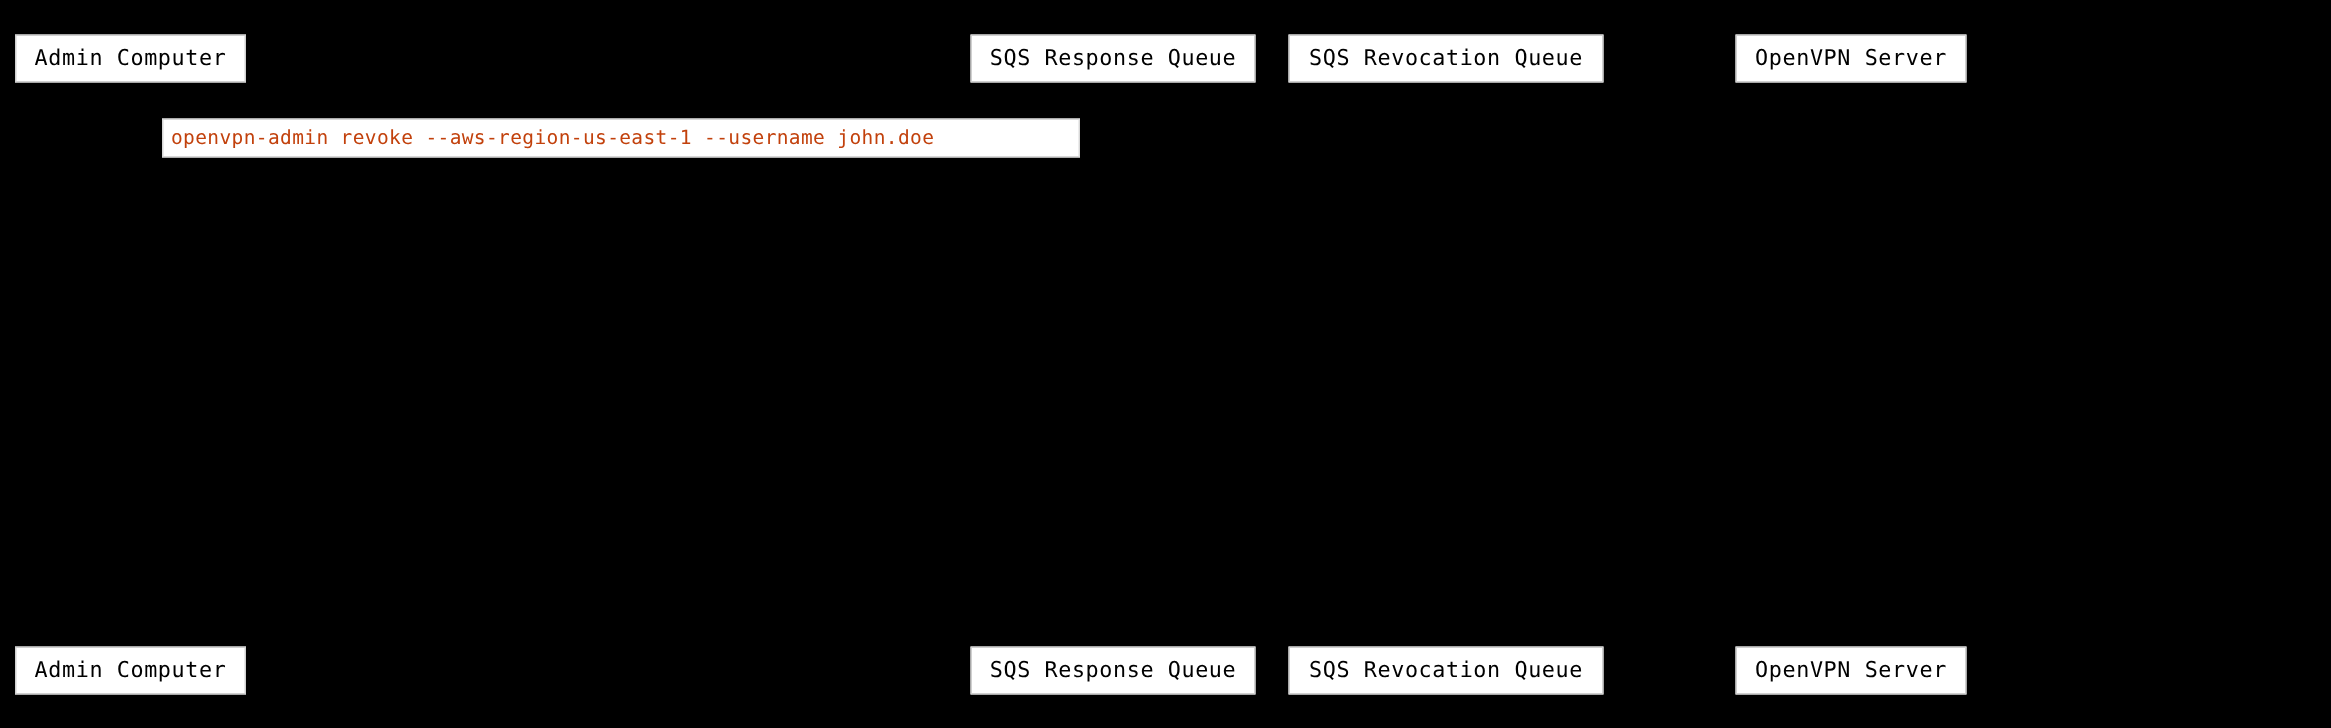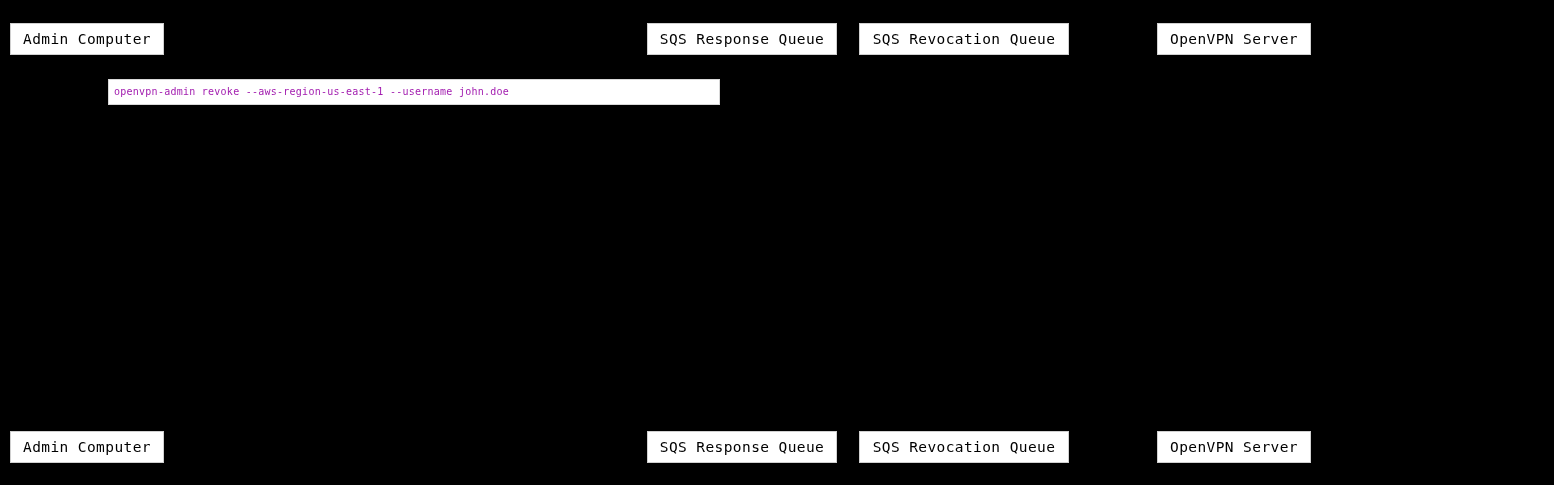--- a/index.html
+++ b/index.html
@@ -31,23 +31,23 @@
     justify-content: center;
     white-space: nowrap;
     height: 32px;
     user-select: none;
   }
   .msg-label {
     position: absolute;
     box-sizing: border-box;
     background: #ffffff;
     border: 1px solid #d8d8d8;
-    color: #a21caf;
+    color: #c2410c;
     font-family: "DejaVu Sans Mono", "Liberation Mono", monospace;
-    font-size: 10px;
+    font-size: 13px;
     line-height: 1;
     letter-spacing: 0.25px;
     display: flex;
     align-items: center;
     justify-content: flex-start;
     padding: 0 5px;
     white-space: nowrap;
     height: 26px;
     user-select: none;
   }

